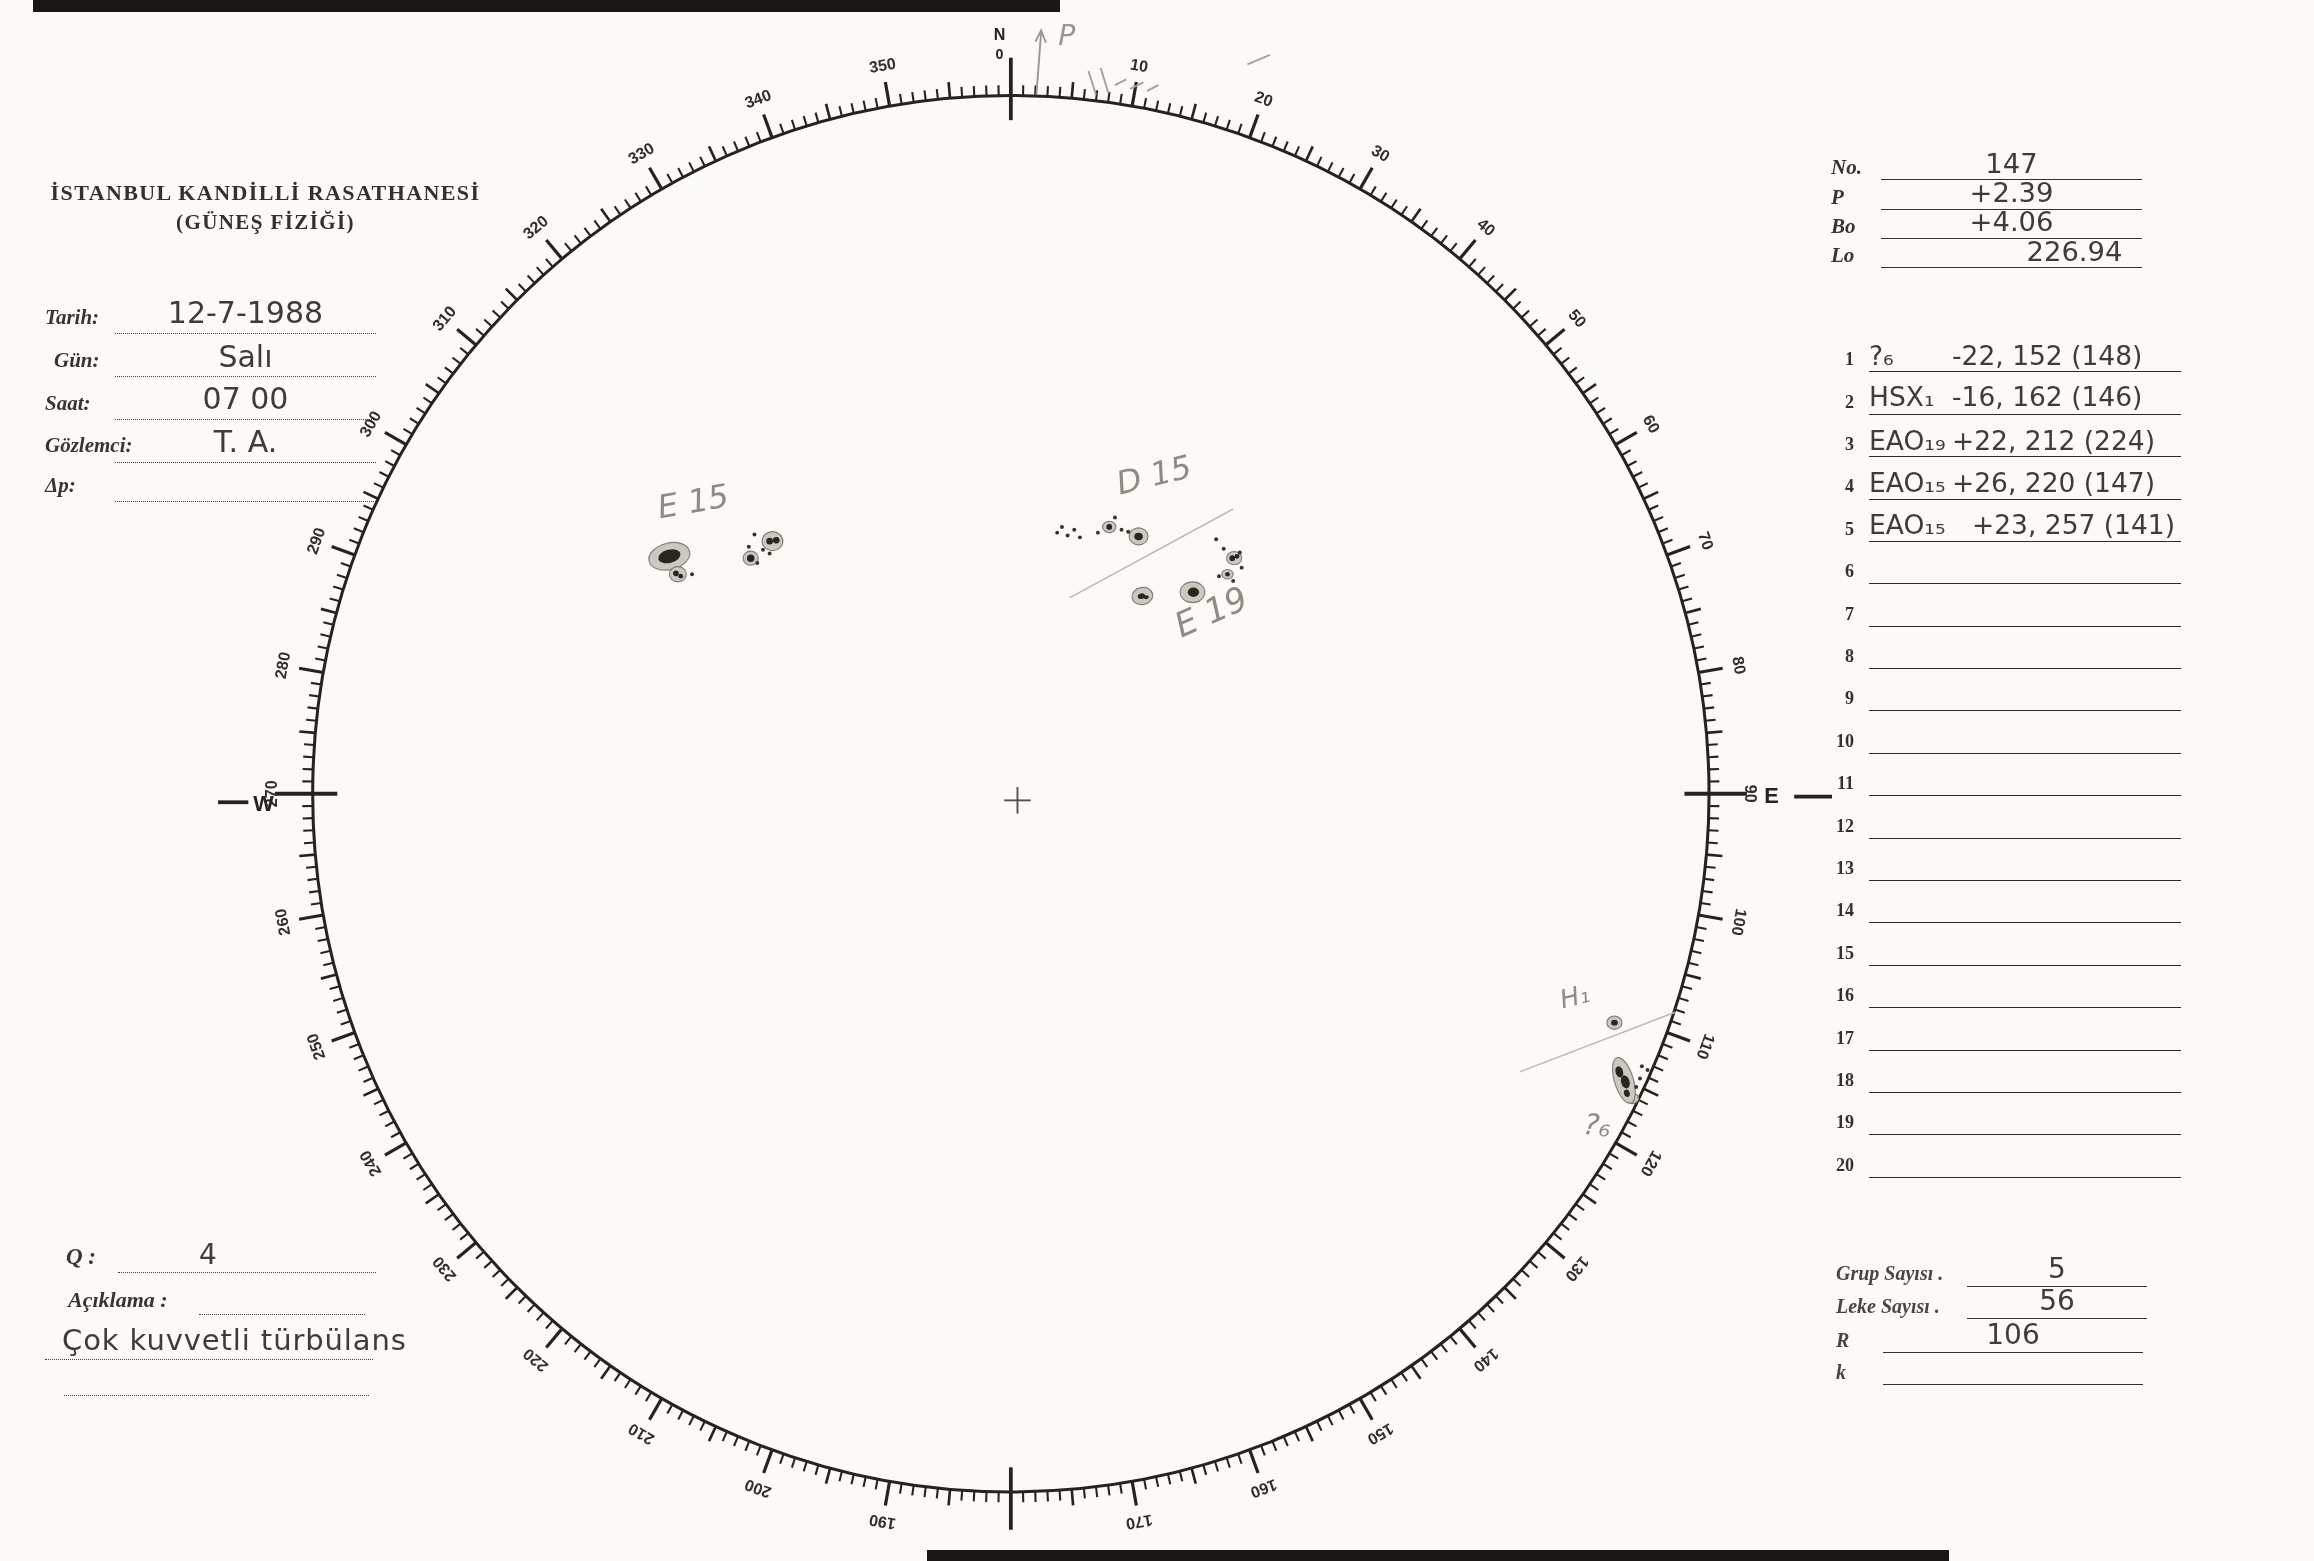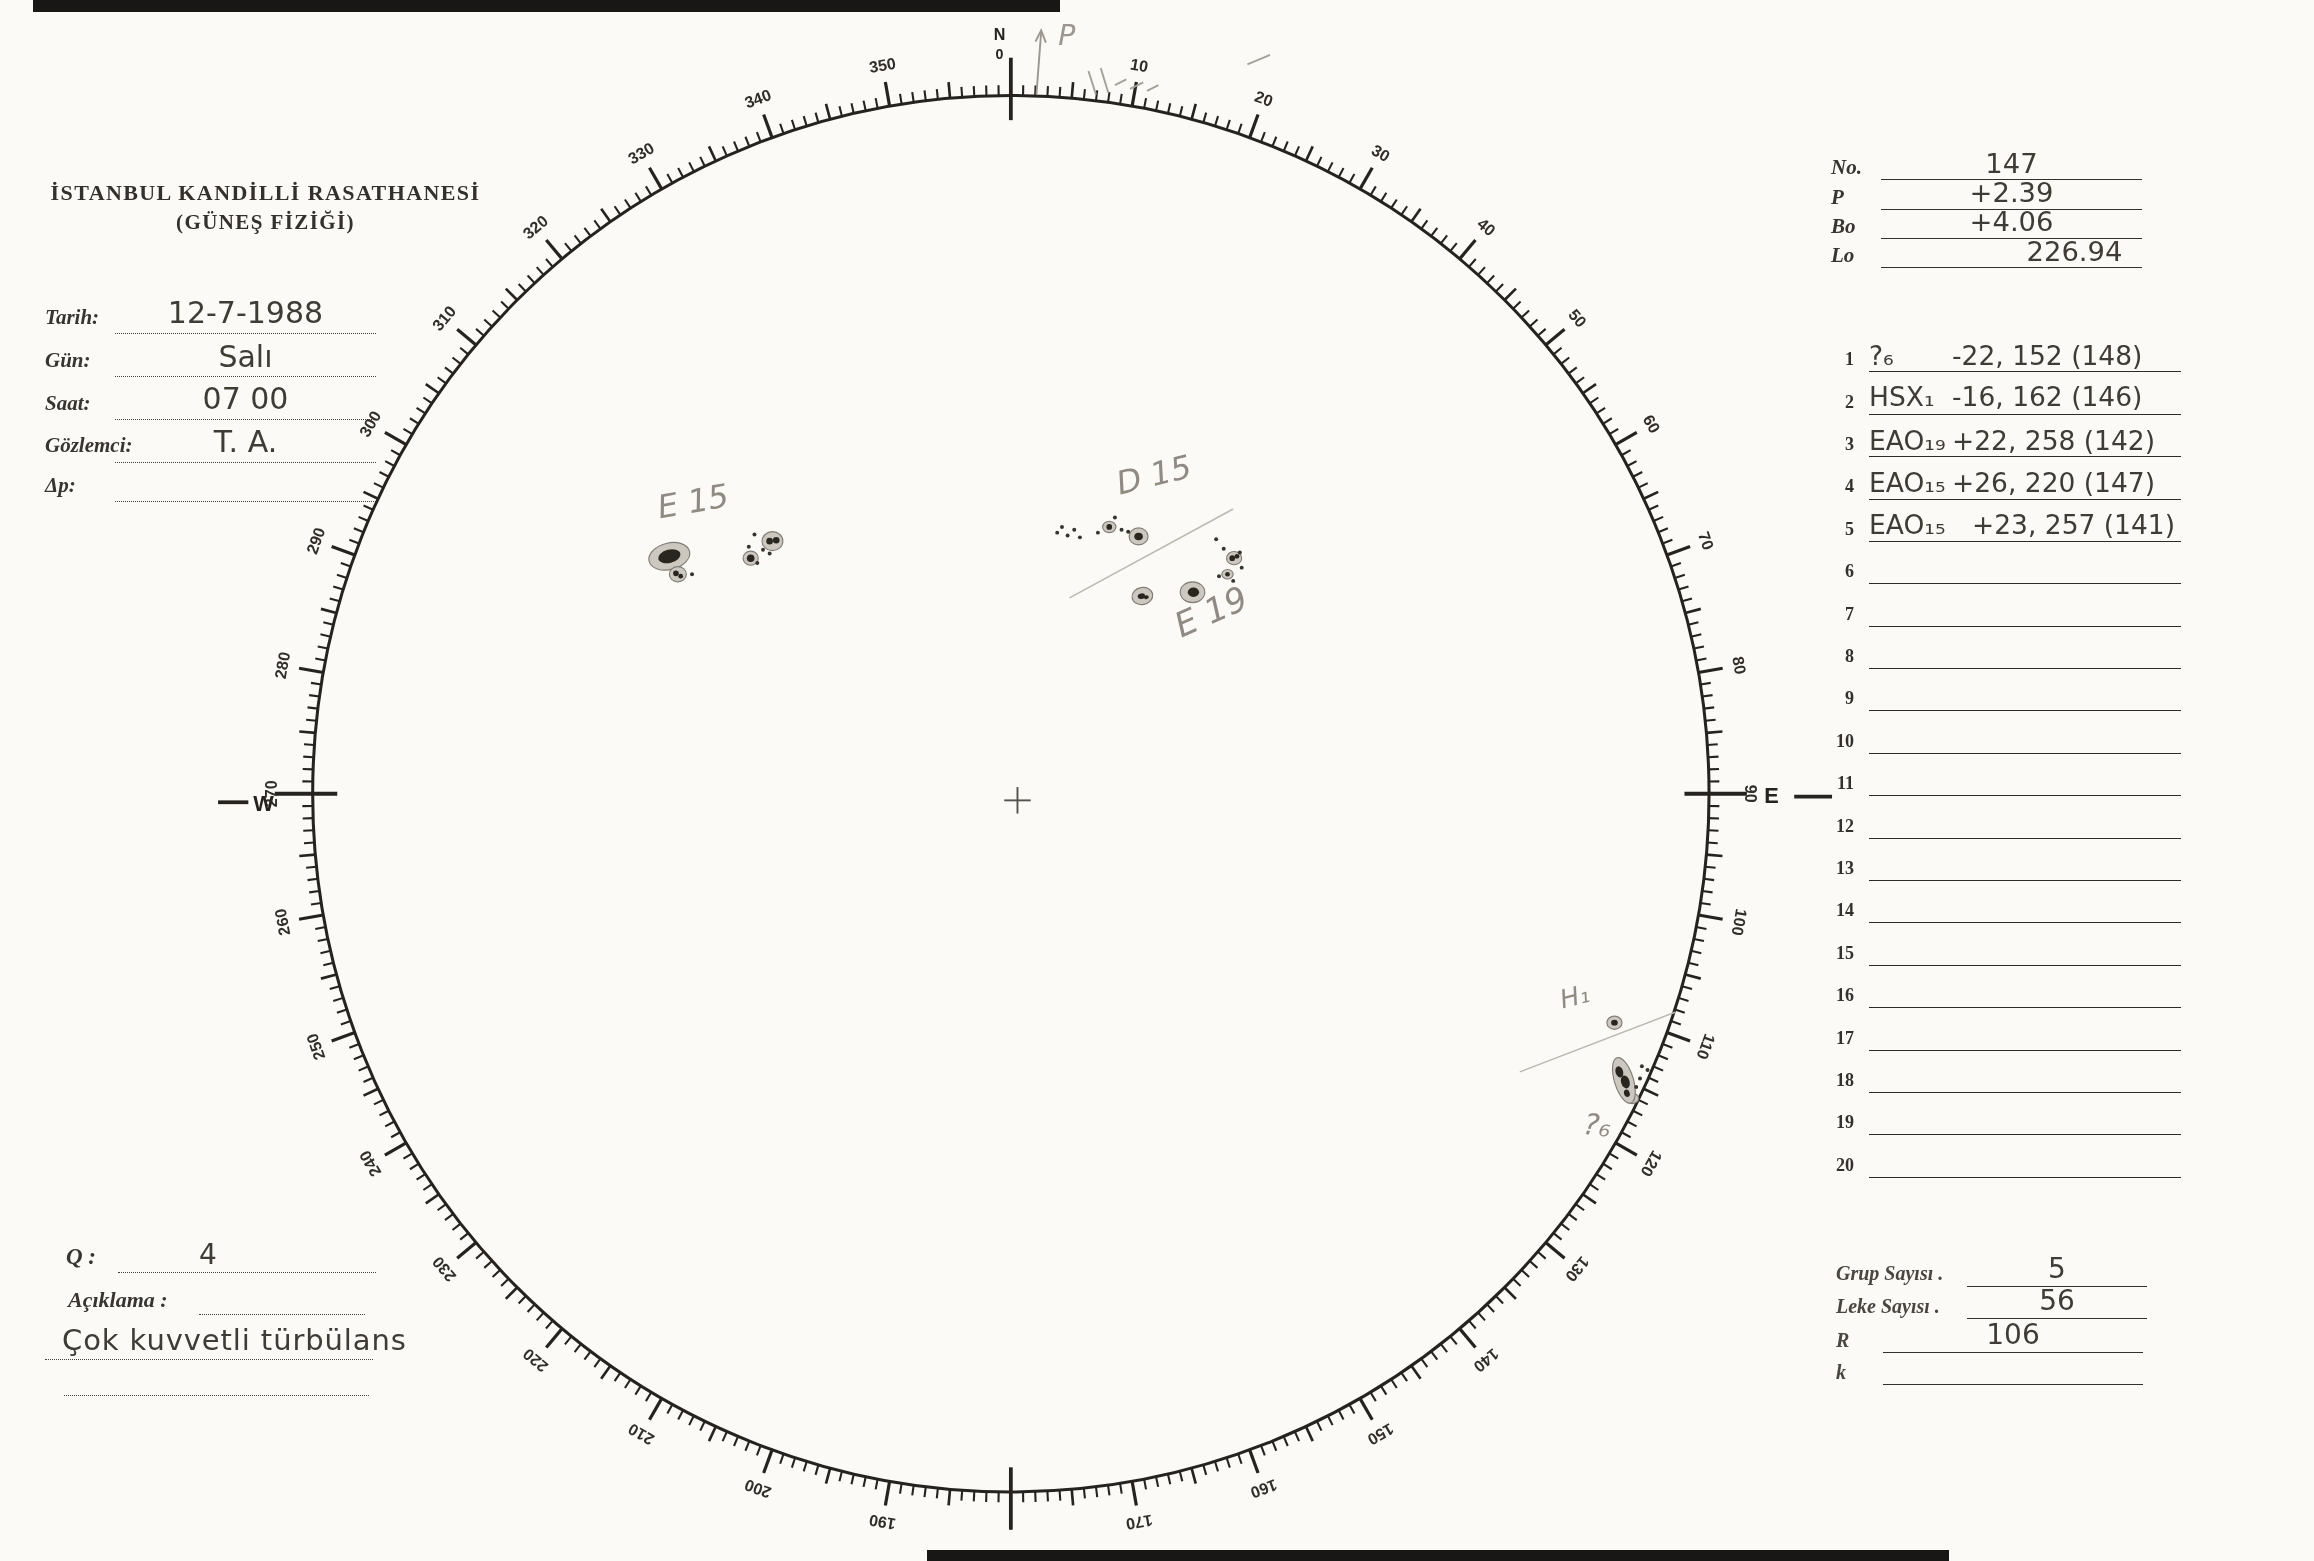--- a/index.html
+++ b/index.html
@@ -23,21 +23,21 @@
   <div class="abs scanbar" style="left:33px;top:0;width:1027px;height:12.3px;"></div>
   <div class="abs scanbar" style="left:927px;top:1550px;width:1022px;height:11.4px;"></div>
 
   <div class="abs hdr" style="left:43px;top:180px;width:445px;font-size:22px;text-align:center;">İSTANBUL KANDİLLİ RASATHANESİ</div>
   <div class="abs hdr" style="left:43px;top:210px;width:445px;font-size:21px;text-align:center;">(GÜNEŞ FİZİĞİ)</div>
 
   <div id="left-form">
       <div class="abs plabel" style="left:45px;top:305px;font-size:21px;">Tarih:</div>
       <div class="abs dotline" style="left:115px;top:303px;width:261px;height:30px;"></div>
       <div class="abs hand fieldval" style="left:115px;top:299px;width:261px;">12-7-1988</div>
-      <div class="abs plabel" style="left:45px;top:348px;font-size:21px;font-style:italic;">Gün:</div>
+      <div class="abs plabel" style="left:54px;top:348px;font-size:21px;font-style:italic;">Gün:</div>
       <div class="abs dotline" style="left:115px;top:346px;width:261px;height:30px;"></div>
       <div class="abs hand fieldval" style="left:115px;top:343px;width:261px;">Salı</div>
       <div class="abs plabel" style="left:45px;top:391px;font-size:21px;">Saat:</div>
       <div class="abs dotline" style="left:115px;top:389px;width:261px;height:30px;"></div>
       <div class="abs hand fieldval" style="left:115px;top:385px;width:261px;">07 00</div>
       <div class="abs plabel" style="left:45px;top:433px;font-size:21px;">Gözlemci:</div>
       <div class="abs dotline" style="left:115px;top:432px;width:261px;height:30px;"></div>
       <div class="abs hand fieldval" style="left:115px;top:428px;width:261px;">T. A.</div>
       <div class="abs plabel" style="left:45px;top:473px;font-size:21px;">Δp:</div>
       <div class="abs dotline" style="left:115px;top:471px;width:261px;height:30px;"></div>
@@ -69,21 +69,21 @@
       <div class="abs listnum" style="left:1826px;top:392px;width:28px;">2</div>
       <div class="abs" style="left:1869px;top:390px;width:312px;height:24px;border-bottom:1.9px solid #2f2b27;"></div>
       <div class="abs" style="left:1869px;top:381px;width:331px;height:32px;display:flex;align-items:flex-start;">
         <span class="hand" style="font-size: 26.5px; min-width: 83px; display: inline-block;">HSX₁</span>
         <span class="hand" style="font-size: 26.5px;">-16, 162 (146)</span>
       </div>
       <div class="abs listnum" style="left:1826px;top:434px;width:28px;">3</div>
       <div class="abs" style="left:1869px;top:432px;width:312px;height:24px;border-bottom:1.9px solid #2f2b27;"></div>
       <div class="abs" style="left:1869px;top:424px;width:331px;height:32px;display:flex;align-items:flex-end;">
         <span class="hand" style="font-size: 26.5px; min-width: 83px; display: inline-block;">EAO₁₉</span>
-        <span class="hand" style="font-size: 26.5px;">+22, 258 (142)</span>
+        <span class="hand" style="font-size: 26.5px;">+22, 212 (224)</span>
       </div>
       <div class="abs listnum" style="left:1826px;top:476px;width:28px;">4</div>
       <div class="abs" style="left:1869px;top:475px;width:312px;height:24px;border-bottom:1.9px solid #2f2b27;"></div>
       <div class="abs" style="left:1869px;top:466px;width:331px;height:32px;display:flex;align-items:flex-end;">
         <span class="hand" style="font-size: 26.5px; min-width: 83px; display: inline-block;">EAO₁₅</span>
         <span class="hand" style="font-size: 26.5px;">+26, 220 (147)</span>
       </div>
       <div class="abs listnum" style="left:1826px;top:519px;width:28px;">5</div>
       <div class="abs" style="left:1869px;top:517px;width:312px;height:24px;border-bottom:1.9px solid #2f2b27;"></div>
       <div class="abs" style="left:1869px;top:508px;width:331px;height:32px;display:flex;align-items:flex-end;">

